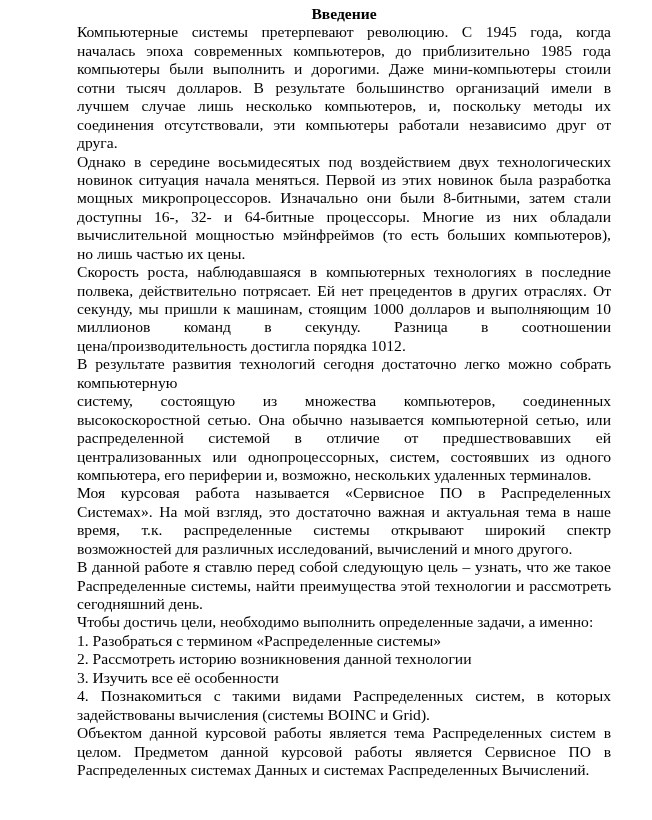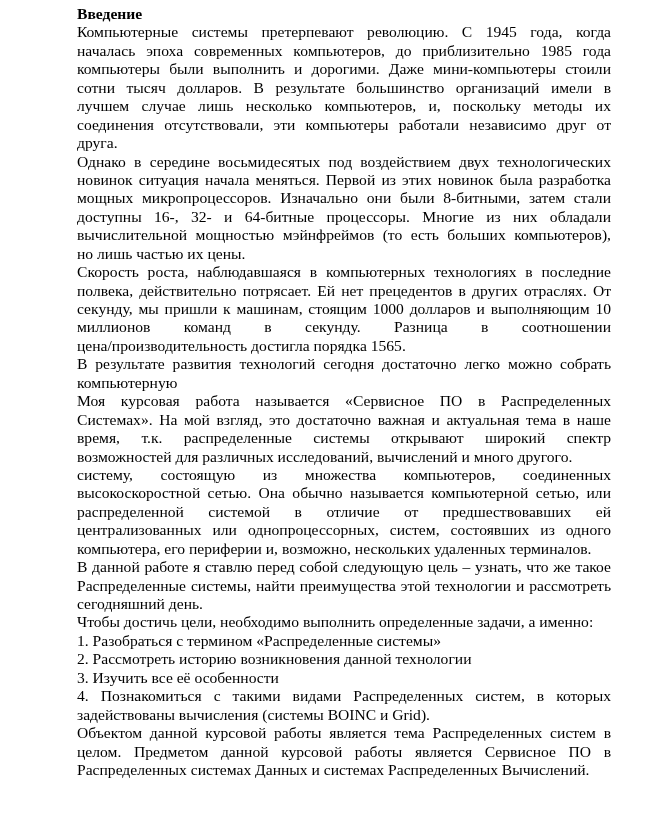--- a/index.html
+++ b/index.html
@@ -8,20 +8,21 @@
     position: absolute;
     left: 77px;
     top: 5px;
     width: 534px;
     font-family: "Liberation Serif", "DejaVu Serif", serif;
     font-size: 15.6px;
     line-height: 18.45px;
     color: #000000;
   }
   .title {
+    text-align: center;
     font-weight: bold;
     margin: 0;
   }
   .para {
     margin: 0;
     text-align: justify;
   }
   .line {
     display: block;
     text-align: justify;
@@ -52,38 +53,38 @@
         <span class="line">мощных микропроцессоров. Изначально они были 8-битными, затем стали</span>
         <span class="line">доступны 16-, 32- и 64-битные процессоры. Многие из них обладали</span>
         <span class="line">вычислительной мощностью мэйнфреймов (то есть больших компьютеров),</span>
         <span class="line last">но лишь частью их цены.</span>
       </div>
       <div class="para">
         <span class="line">Скорость роста, наблюдавшаяся в компьютерных технологиях в последние</span>
         <span class="line">полвека, действительно потрясает. Ей нет прецедентов в других отраслях. От</span>
         <span class="line">секунду, мы пришли к машинам, стоящим 1000 долларов и выполняющим 10</span>
         <span class="line">миллионов команд в секунду. Разница в соотношении</span>
-        <span class="line last">цена/производительность достигла порядка 1565.</span>
+        <span class="line last">цена/производительность достигла порядка 1012.</span>
       </div>
       <div class="para">
         <span class="line">В результате развития технологий сегодня достаточно легко можно собрать</span>
         <span class="line last">компьютерную</span>
-      </div>
-      <div class="para">
-        <span class="line">Моя курсовая работа называется «Сервисное ПО в Распределенных</span>
-        <span class="line">Системах». На мой взгляд, это достаточно важная и актуальная тема в наше</span>
-        <span class="line">время, т.к. распределенные системы открывают широкий спектр</span>
-        <span class="line last">возможностей для различных исследований, вычислений и много другого.</span>
       </div>
       <div class="para">
         <span class="line">систему, состоящую из множества компьютеров, соединенных</span>
         <span class="line">высокоскоростной сетью. Она обычно называется компьютерной сетью, или</span>
         <span class="line">распределенной системой в отличие от предшествовавших ей</span>
         <span class="line">централизованных или однопроцессорных, систем, состоявших из одного</span>
         <span class="line last">компьютера, его периферии и, возможно, нескольких удаленных терминалов.</span>
+      </div>
+      <div class="para">
+        <span class="line">Моя курсовая работа называется «Сервисное ПО в Распределенных</span>
+        <span class="line">Системах». На мой взгляд, это достаточно важная и актуальная тема в наше</span>
+        <span class="line">время, т.к. распределенные системы открывают широкий спектр</span>
+        <span class="line last">возможностей для различных исследований, вычислений и много другого.</span>
       </div>
       <div class="para">
         <span class="line">В данной работе я ставлю перед собой следующую цель – узнать, что же такое</span>
         <span class="line">Распределенные системы, найти преимущества этой технологии и рассмотреть</span>
         <span class="line last">сегодняшний день.</span>
       </div>
       <div class="para">
         <span class="line last">Чтобы достичь цели, необходимо выполнить определенные задачи, а именно:</span>
       </div>
       <div class="para">

